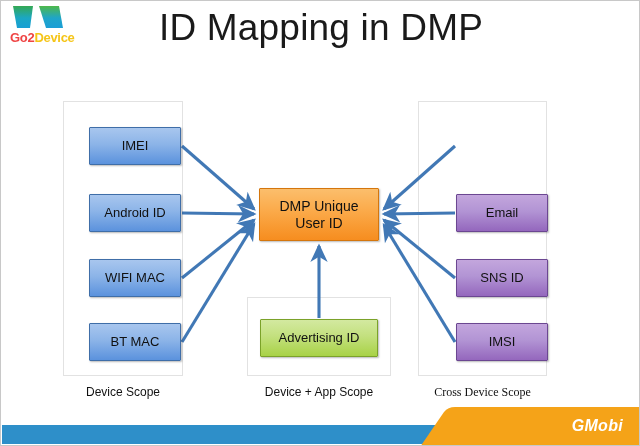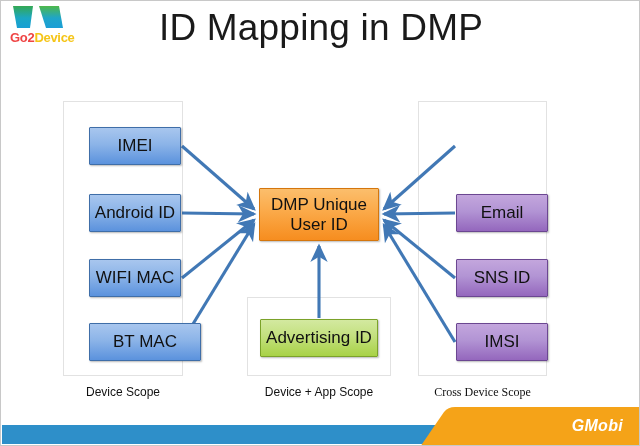--- a/index.html
+++ b/index.html
@@ -77,21 +77,21 @@
   #label-right  { left: 410px; top: 384px; width: 143px; font-family: Liberation Serif, serif; }
 
   
   .node {
     position: absolute;
     box-sizing: border-box;
     display: flex;
     align-items: center;
     justify-content: center;
     text-align: center;
-    font-size: 17px;
+    font-size: 13px;
     color: #111111;
     line-height: 1.15;
     border-radius: 1px;
     box-shadow: 1px 1px 2px rgba(0,0,0,0.28);
     z-index: 3;
   }
   .node-blue {
     background: linear-gradient(to bottom, #a8c6ee 0%, #8cb4e8 45%, #5b92dd 100%);
     border: 1px solid #3f6ea8;
   }
@@ -99,27 +99,27 @@
     background: linear-gradient(to bottom, #c3a6dd 0%, #b294d4 45%, #9467bd 100%);
     border: 1px solid #6b4791;
   }
   .node-green {
     background: linear-gradient(to bottom, #d3e9a0 0%, #c3e07e 45%, #a8d246 100%);
     border: 1px solid #7ba229;
   }
   .node-orange {
     background: linear-gradient(to bottom, #fbbe6c 0%, #fba948 45%, #f68d1f 100%);
     border: 1px solid #d4760d;
-    font-size: 17px;
+    font-size: 14px;
   }
 
   #node-imei       { left: 88px;  top: 126px; width: 92px; height: 38px; }
   #node-android    { left: 88px;  top: 193px; width: 92px; height: 38px; }
   #node-wifimac    { left: 88px;  top: 258px; width: 92px; height: 38px; }
-  #node-btmac      { left: 88px;  top: 322px; width: 112px; height: 38px; }
+  #node-btmac      { left: 88px;  top: 322px; width: 92px; height: 38px; }
 
   #node-sso        { left: 455px; top: 126px; width: 92px; height: 38px; }
   #node-email      { left: 455px; top: 193px; width: 92px; height: 38px; }
   #node-sns        { left: 455px; top: 258px; width: 92px; height: 38px; }
   #node-imsi       { left: 455px; top: 322px; width: 92px; height: 38px; }
 
   #node-adid       { left: 259px; top: 318px; width: 118px; height: 38px; }
 
   #node-dmp        { left: 258px; top: 187px; width: 120px; height: 53px; }
 

